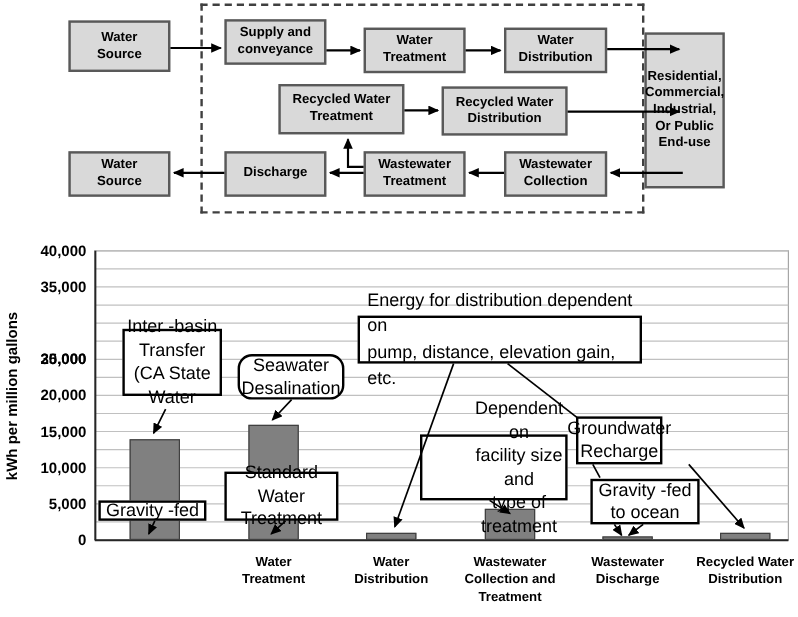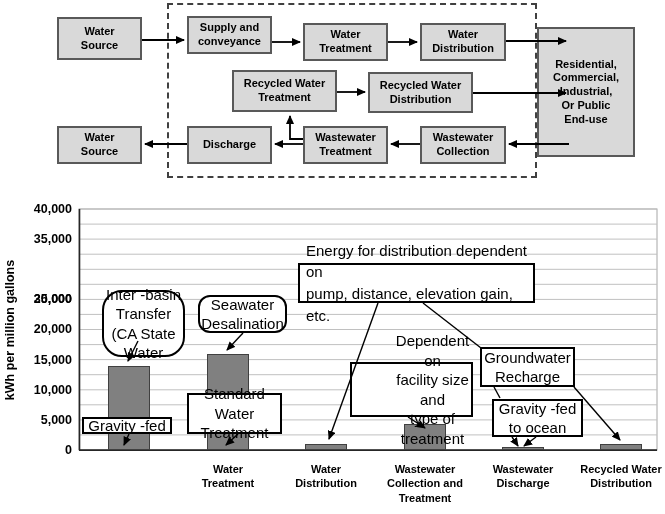--- a/index.html
+++ b/index.html
@@ -69,21 +69,21 @@
 Treatment</span></div>
   <div class="fbox" style="left:368px;top:72px;width:105px;height:41px;"><span>Recycled Water
 Distribution</span></div>
   <div class="fbox" style="left:57px;top:126px;width:85px;height:38px;"><span>Water
 Source</span></div>
   <div class="fbox" style="left:187px;top:126px;width:85px;height:38px;"><span>Discharge</span></div>
   <div class="fbox" style="left:303px;top:126px;width:85px;height:38px;"><span>Wastewater
 Treatment</span></div>
   <div class="fbox" style="left:420px;top:126px;width:86px;height:38px;"><span>Wastewater
 Collection</span></div>
-  <div class="fbox" style="left:537px;top:27px;width:98px;height:130px;justify-content:center;"><span>Residential,
+  <div class="fbox" style="left:537px;top:27px;width:67px;height:130px;justify-content:center;"><span>Residential,
 Commercial,
 Industrial,
 Or Public
 End-use</span></div>
 
   <div class="ytitle">kWh per million gallons</div>
 
   <div class="ytick" style="top:202px;">40,000</div>
   <div class="ytick" style="top:232px;">35,000</div>
   <div class="ytick" style="top:262px;margin-top:30px;">30,000</div>
@@ -106,35 +106,35 @@
   <div class="xlabel" style="left:571px;">Recycled Water
 Distribution</div>
 
   <div class="bar" style="left: 108px; height: 84.3px;"></div>
   <div class="bar" style="left: 207px; height: 96.4px;"></div>
   <div class="bar" style="left: 305px; height: 6px;"></div>
   <div class="bar" style="left: 404px; height: 25.9px;"></div>
   <div class="bar" style="left: 502px; height: 3px;"></div>
   <div class="bar" style="left: 600px; height: 6px;"></div>
 
-  <div class="ann" style="left:102px;top:290px;width:83px;height:67px;border-radius:20px;"><span>Inter -basin
+  <div class="ann" style="left:102px;top:274px;width:83px;height:56px;"><span>Inter -basin
 Transfer
 (CA State
 Water</span></div>
   <div class="ann" style="left:198px;top:295px;width:89px;height:38px;border-radius:12px;"><span>Seawater
 Desalination</span></div>
   <div class="ann left" style="left:298px;top:263px;width:237px;height:40px;"><span>Energy for distribution dependent on
 pump, distance, elevation gain, etc.</span></div>
   <div class="ann" style="left:82px;top:417px;width:90px;height:17px;"><span>Gravity -fed</span></div>
   <div class="ann" style="left:187px;top:393px;width:95px;height:41px;"><span>Standard Water
 Treatment</span></div>
   <div class="ann" style="left:350px;top:362px;width:123px;height:55px;padding-left:42px;"><span>Dependent on
 facility size and
 type of treatment</span></div>
-  <div class="ann" style="left:480px;top:347px;width:95px;height:40px;"><span>Groundwater
+  <div class="ann" style="left:480px;top:347px;width:72px;height:40px;"><span>Groundwater
 Recharge</span></div>
   <div class="ann" style="left:492px;top:399px;width:91px;height:38px;"><span>Gravity -fed
 to ocean</span></div>
 
   <svg class="layer" width="665" height="514" style="z-index:3;">
     <defs>
       <marker id="ah" markerUnits="userSpaceOnUse" markerWidth="10" markerHeight="8" refX="8" refY="4" orient="auto">
         <path d="M0,0 L9,4 L0,8 z" fill="#000"></path>
       </marker>
     </defs>

